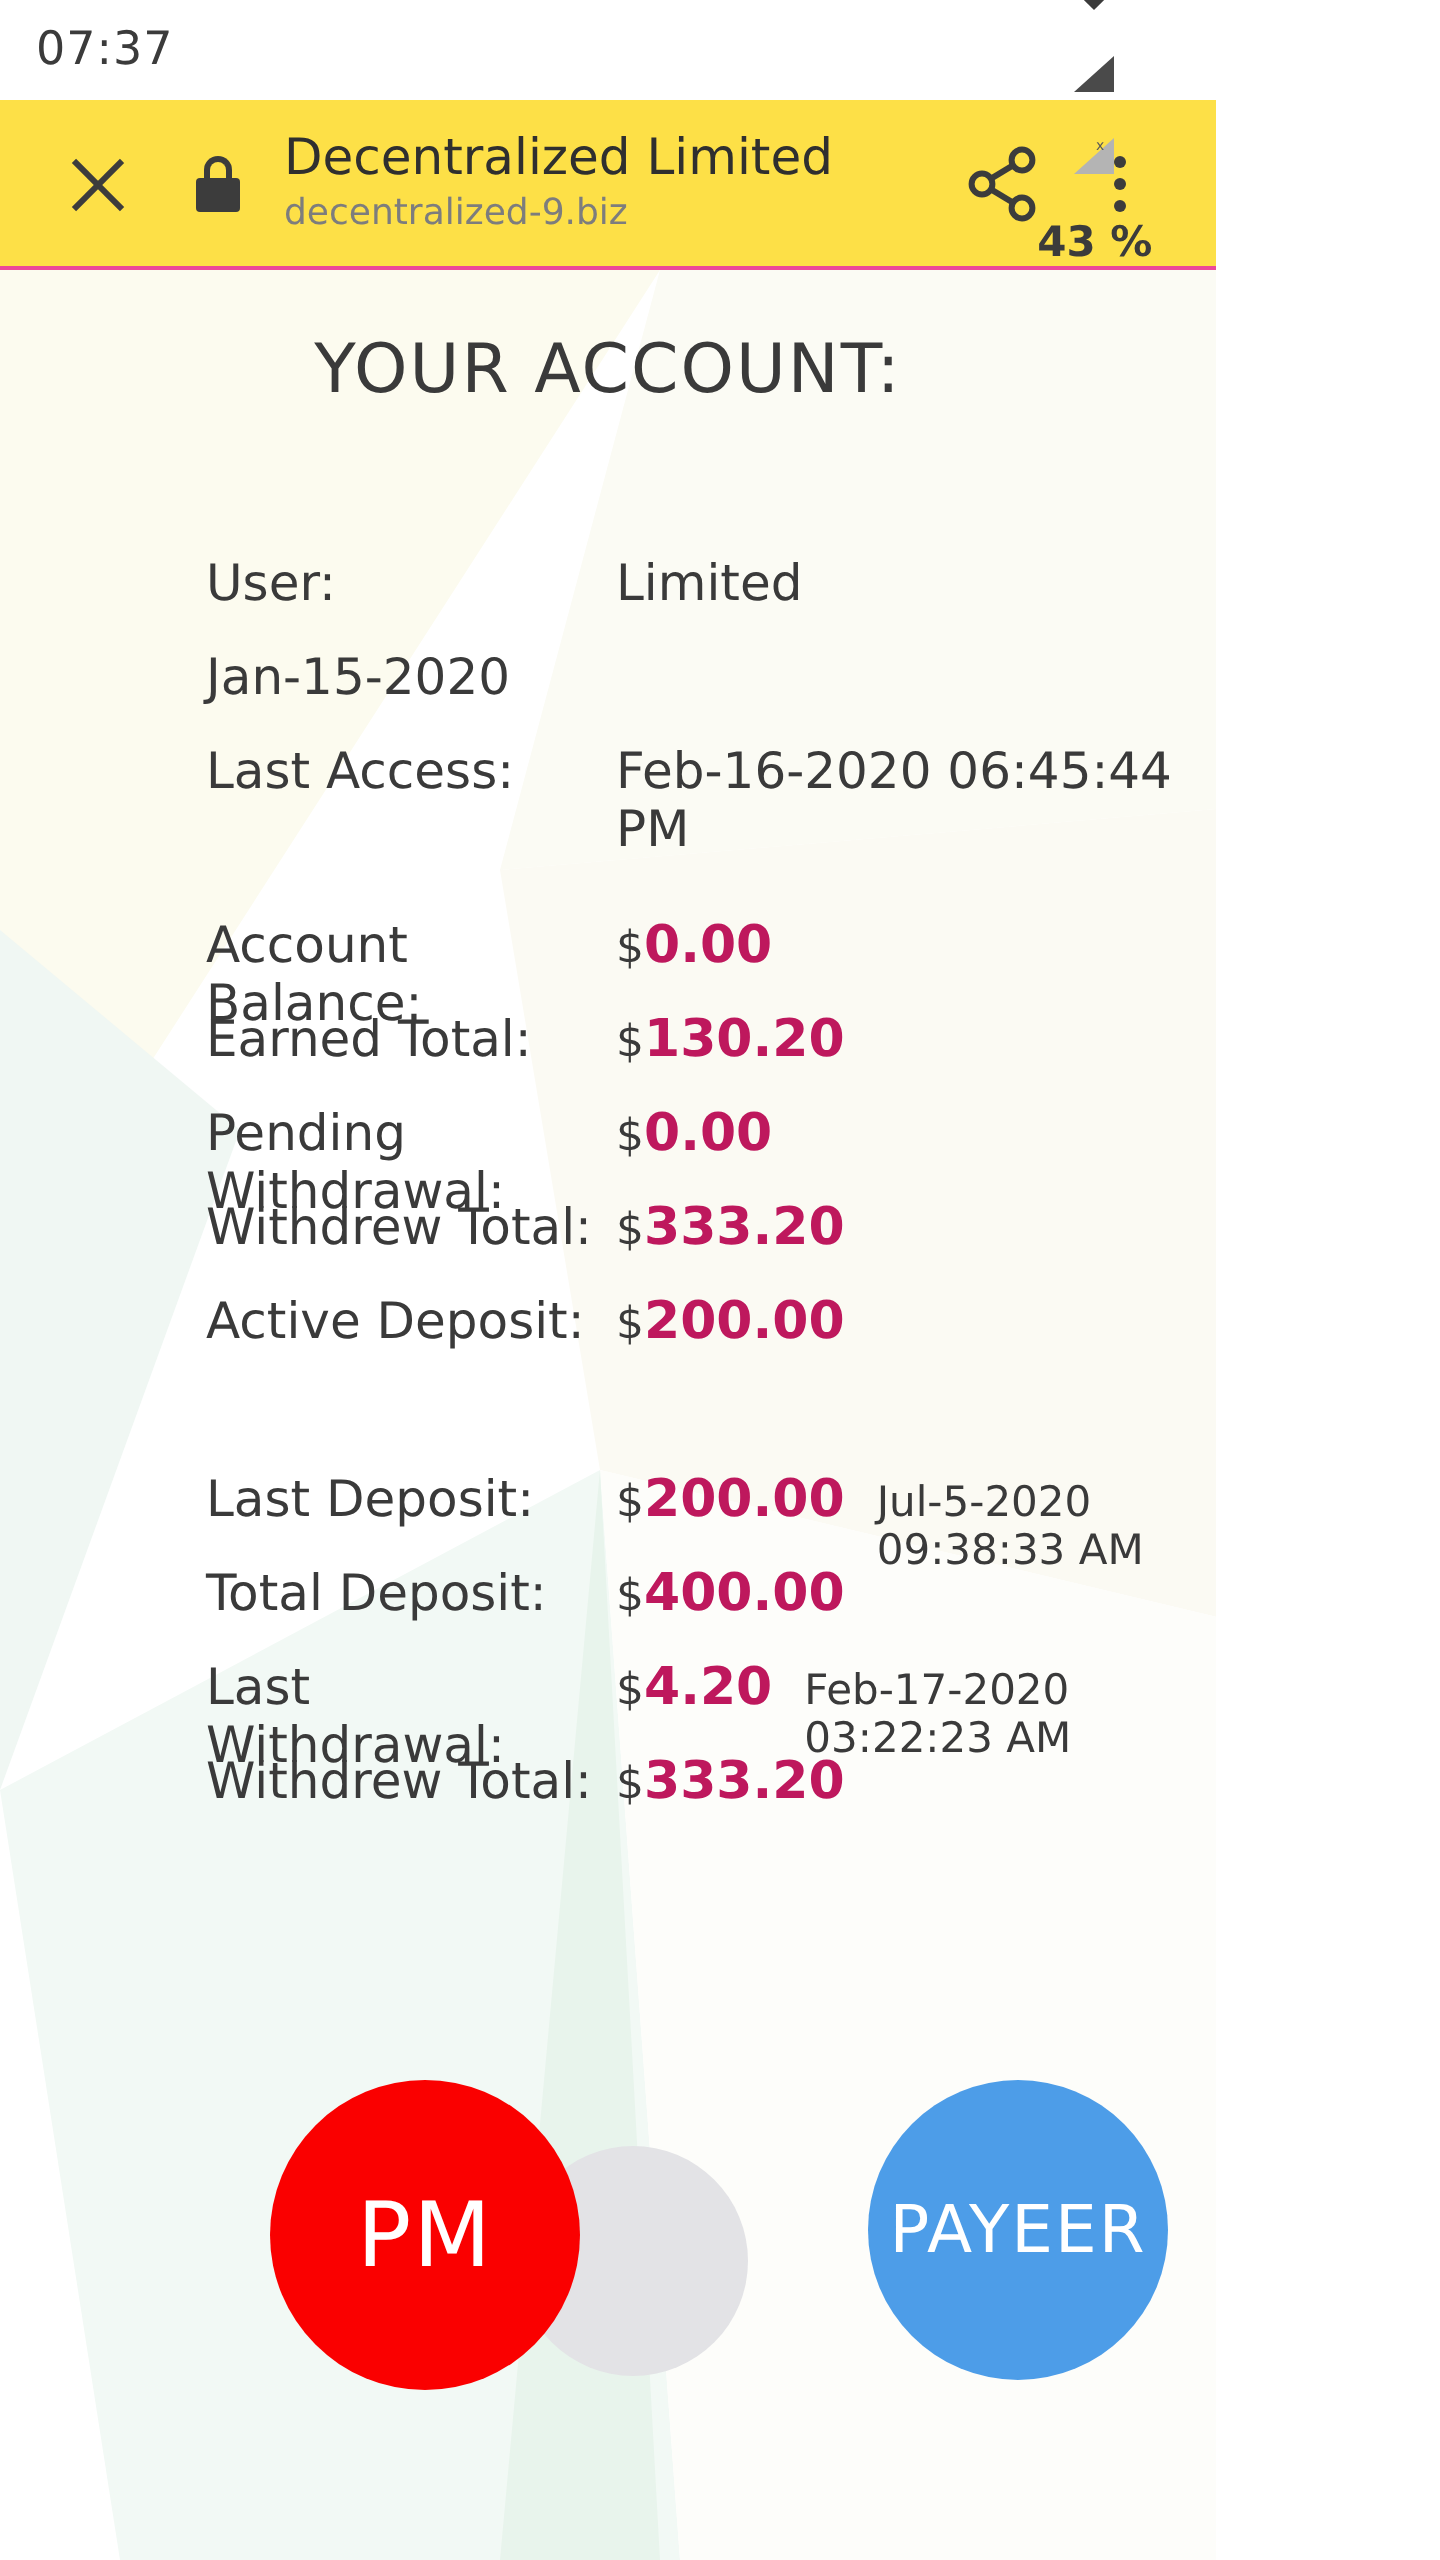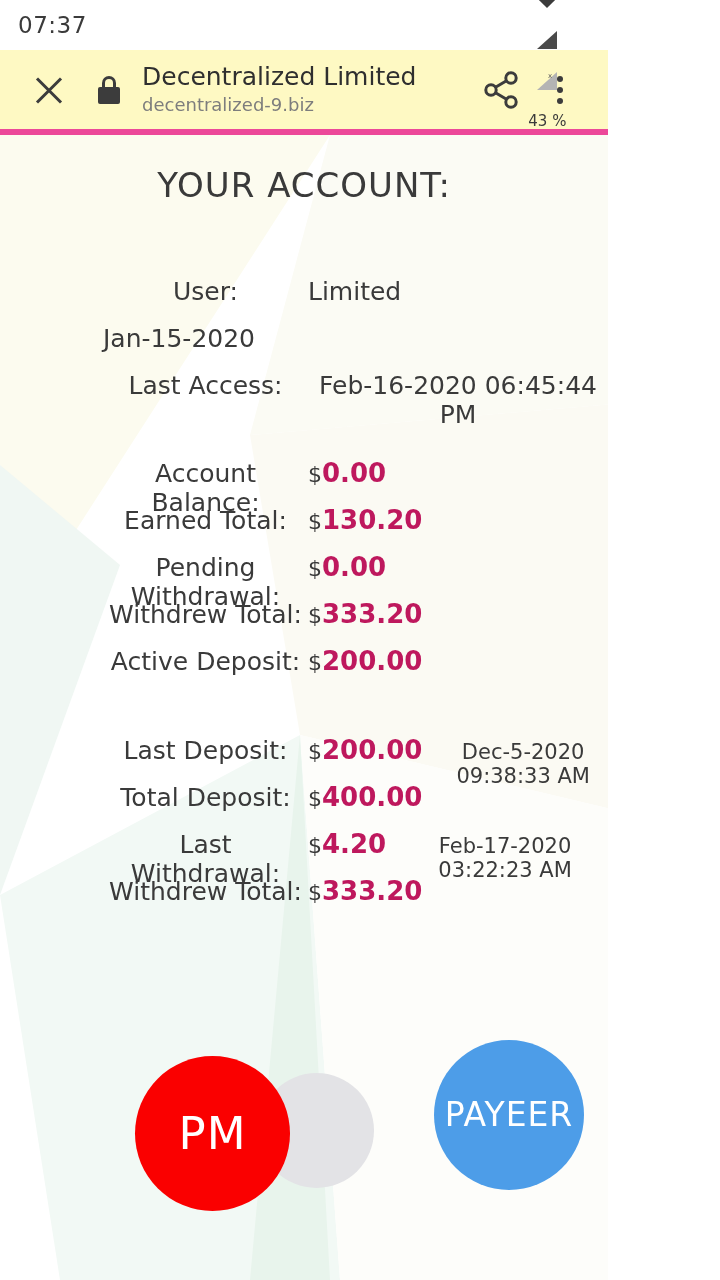--- a/index.html
+++ b/index.html
@@ -25,35 +25,35 @@
   .alarm-ic:before, .alarm-ic:after {
     content:""; position:absolute; width:7px; height:2.5px; background:#3b3b3b; top:-3px;
   }
   .alarm-ic:before { left:-1px; transform:rotate(-40deg); }
   .alarm-ic:after { right:-1px; transform:rotate(40deg); }
   .dot-ic { width:6px; height:6px; background:#9a9a9a; border-radius:50%; }
   .wifi-ic { width:26px; height:19px; position:relative; }
   .wifi-ic svg { display:block; }
   .sig { width:24px; height:20px; position:relative; }
   .sig svg { display:block; }
-  .battery-text { font-size:15px; color:#3b3b3b; }
+  .battery-text { font-size:21px; color:#3b3b3b;font-weight:bold; }
   .batt {
     width:13px; height:24px; border:2.5px solid #3b3b3b; border-radius:2px;
     position:relative; display:inline-block;
   }
   .batt:before {
     content:""; position:absolute; top:-5px; left:3px; width:5px; height:3px; background:#3b3b3b;
   }
   .batt-fill { position:absolute; bottom:0; left:0; right:0; height:42%; background:#3b3b3b; }
 
   
   .toolbar {
     height:85px; display:flex; align-items:center;
-    padding:0 26px; background:#fef9c3;
-    border-bottom:6px solid #ec4899;
+    padding:0 26px; background:#fde047;
+    border-bottom:2px solid #ec4899;
   }
   .close-btn { width:46px; height:46px; position:relative; flex:0 0 auto; }
   .close-btn:before, .close-btn:after {
     content:""; position:absolute; left:6px; top:22px; width:34px; height:3px; background:#3c3c3c;
   }
   .close-btn:before { transform:rotate(45deg); }
   .close-btn:after { transform:rotate(-45deg); }
 
   .lock-ic { width:22px; height:28px; margin-left:26px; position:relative; flex:0 0 auto; }
   .lock-body { position:absolute; bottom:0; left:0; width:22px; height:17px; background:#3c3c3c; border-radius:2px; }
@@ -87,35 +87,35 @@
 
   .page-inner { position:relative; z-index:2; padding-top:30px; }
 
   .account-title {
     text-align:center; font-size:34px; letter-spacing:1px;
     color:#3a3a3a; font-family:"DejaVu Sans", sans-serif;
     font-weight:400;
   }
 
   .rows { margin-top:72px; padding-left:103px; }
-  .row { display:flex; align-items:baseline; height:47px;text-align:center; }
+  .row { display:flex; align-items:baseline; height:47px; }
   .row .lbl {
     font-size:25px; color:#3a3a3a; width:205px; flex:0 0 auto;
   }
   .row .val { font-size:25px; color:#3a3a3a; }
   .row .val .cur { font-size:22px; }
   .row .val b { font-weight:bold; font-size:26px; color:#be185d; }
   .row .stamp { font-size:21px; color:#3a3a3a; margin-left:16px; }
   .grp-gap { height:40px; }
   .grp-gap-lg { height:42px; }
 
   
   .pay-row { position:absolute; bottom:30px; left:0; right:0; height:210px; z-index:3; }
   .pm-circle {
-    position:absolute; left:135px; top:16px; width:155px; height:155px;
+    position:absolute; left:135px; top:0; width:155px; height:155px;
     background:#fa0000; border-radius:50%;
     display:flex; align-items:center; justify-content:center;
   }
   .pm-circle span {
     color:#fff; font-size:45px; letter-spacing:1px;
     font-family:"DejaVu Sans", sans-serif;
   }
   .payeer-circle {
     position:absolute; left:434px; top:0; width:150px; height:150px;
     background:#4d9de8; border-radius:50%;
@@ -247,21 +247,21 @@
         <div class="row">
           <div class="lbl">Active Deposit:</div>
           <div class="val"><span class="cur">$</span><b>200.00</b></div>
         </div>
 
         <div class="grp-gap-lg"></div>
 
         <div class="row">
           <div class="lbl">Last Deposit:</div>
           <div class="val"><span class="cur">$</span><b>200.00</b></div>
-          <div class="stamp">Dec-5-2020 09:38:33 AM</div>
+          <div class="stamp">Jul-5-2020 09:38:33 AM</div>
         </div>
         <div class="row">
           <div class="lbl">Total Deposit:</div>
           <div class="val"><span class="cur">$</span><b>400.00</b></div>
           <div class="stamp"></div>
         </div>
         <div class="row">
           <div class="lbl">Last Withdrawal:</div>
           <div class="val"><span class="cur">$</span><b>4.20</b></div>
           <div class="stamp">Feb-17-2020 03:22:23 AM</div>

